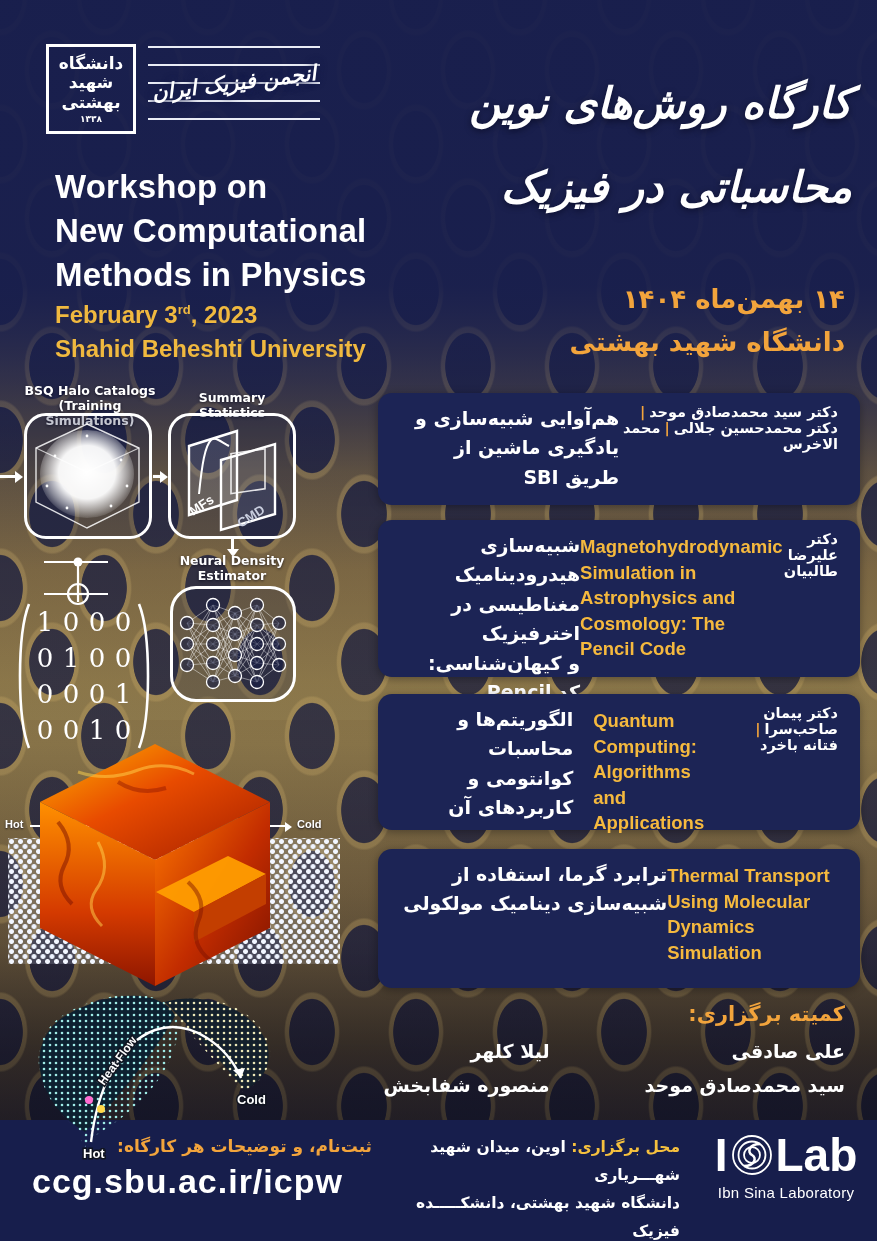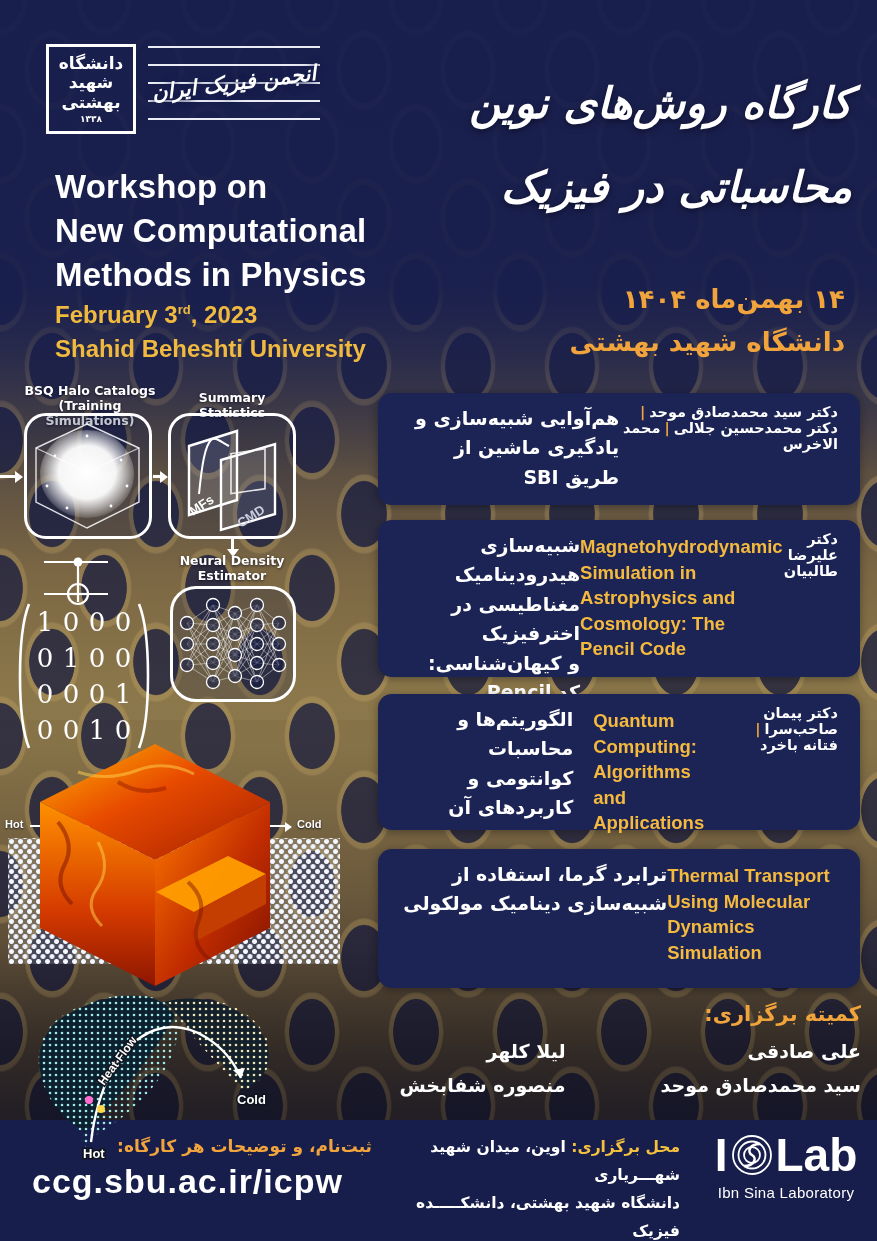--- a/index.html
+++ b/index.html
@@ -67,21 +67,21 @@
   .card { left:378px; width:482px; background:#1c2455; border-radius:14px;
     padding:11px 22px 10px; display:flex; flex-direction:row; box-shadow:0 2px 10px rgba(0,0,10,.35); }
   .card .fa-title { direction:rtl; text-align:right; font-size:19px; font-weight:bold; line-height:1.55; color:#fff; }
   .card .en-title { direction:ltr; text-align:left; font-family:"Liberation Sans","DejaVu Sans",sans-serif;
     font-size:18.5px; font-weight:bold; line-height:1.38; color:#f5b93e; margin-top:3px; }
   .card .divider { border:0; border-top:1.6px solid rgba(255,255,255,.95); margin:9px 0 7px; }
   .card .presenters { direction:rtl; text-align:right; font-size:14.5px; font-weight:bold; color:#fff; }
   .card .presenters .sep { color:#f2a43c; padding:0 4px; }
   .fa-title:empty, .en-title:empty { display:none; }
   
-  .committee { right:16px; top:1002px; width:470px; direction:rtl; text-align:right; }
+  .committee { right:32px; top:1002px; width:470px; direction:rtl; text-align:right; }
   .committee .head { color:#f2a43c; font-size:21px; font-weight:bold; margin-bottom:14px; }
   .committee .grid { display:grid; grid-template-columns:auto auto; column-gap:95px; row-gap:12px;
     font-size:19px; font-weight:bold; justify-content:start; }
   
   .honeycomb { left:8px; top:838px; width:332px; height:126px; background-color:rgba(232,238,250,.16);
     background-image:
       radial-gradient(circle at 3.5px 3.5px, #f2f6ff 2px, transparent 3px),
       radial-gradient(circle at 3.5px 3.5px, #eef3ff 2px, transparent 3px);
     background-size:9px 10px,9px 10px; background-position:0 0,4.5px 5px; }
   .hc-label { font-size:11px; font-weight:bold; font-family:"Liberation Sans",sans-serif;

